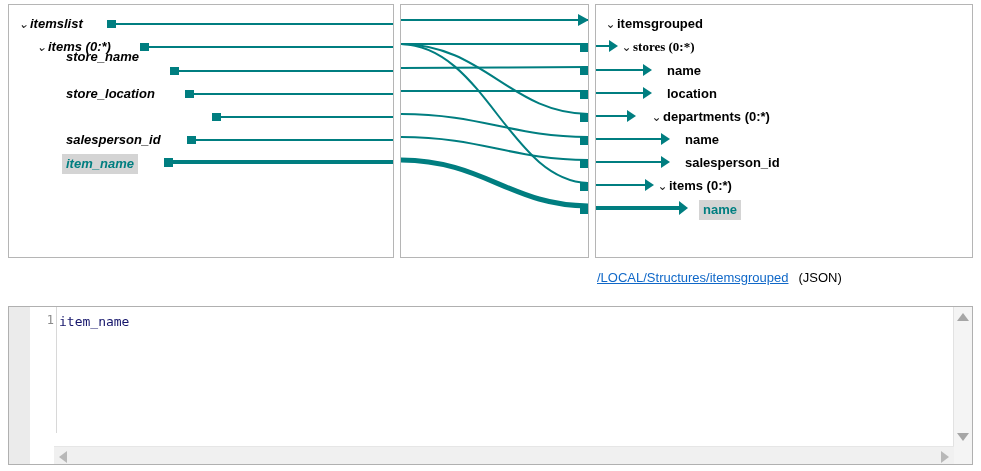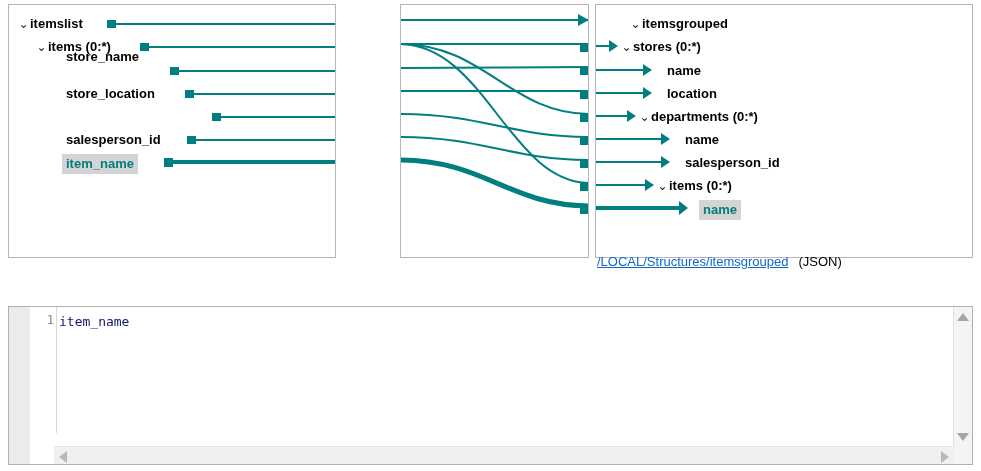--- a/index.html
+++ b/index.html
@@ -15,21 +15,21 @@
   .mapper{
     position:absolute;left:0;top:0;width:981px;height:262px;
   }
   .panel{
     position:absolute;top:4px;bottom:4px;
     background:#ffffff;
     border:1px solid #b5b5b5;
     box-sizing:border-box;
     overflow:hidden;
   }
-  #panel-left{left:8px;width:328px;}
+  #panel-left{left:8px;width:386px;font-style:italic;}
   #panel-mid{left:400px;width:189px;}
   #panel-right{left:595px;width:378px;}
 
   .tree{position:absolute;left:0;top:0;width:100%;height:100%;}
 
   .node{
     position:absolute;
     height:18px;
     line-height:18px;
     white-space:nowrap;
@@ -210,41 +210,41 @@
       <div class="rstub" style="left: 179px; top: 178px;"></div>
       <div class="rstub" style="left: 179px; top: 62px;"></div>
       <div class="rstub" style="left: 179px; top: 86px;"></div>
       <div class="rstub" style="left: 179px; top: 132px;"></div>
       <div class="rstub" style="left: 179px; top: 155px;"></div>
       <div class="rstub" style="left: 179px; top: 201px;"></div>
     </div>
 
   <div class="panel" id="panel-right">
     <div class="tree" id="tgt-tree">
-        <div class="node" style="left: 8px; top: 10px; margin-left: 25px;"><span class="chev">⌄</span><span class="lbl">itemsgrouped</span></div>
+        <div class="node" style="left: 8px; top: 10px;"><span class="chev">⌄</span><span class="lbl">itemsgrouped</span></div>
         <div class="inarrow" style="left: 0px; top: 35px; width: 22px;">
           <div class="ln" style="width: 14px;"></div>
           <div class="hd" style="left: 13px;"></div>
         </div>
-        <div class="node" style="left: 24px; top: 33px;"><span class="chev">⌄</span><span class="lbl">stores (0:*)</span></div>
+        <div class="node" style="left: 24px; top: 33px; font-family: Liberation Serif, serif;"><span class="chev">⌄</span><span class="lbl">stores (0:*)</span></div>
         <div class="inarrow" style="left: 0px; top: 59px; width: 56px;">
           <div class="ln" style="width: 48px;"></div>
           <div class="hd" style="left: 47px;"></div>
         </div>
         <div class="node" style="left: 58px; top: 57px;"><span class="chev"></span><span class="lbl">name</span></div>
         <div class="inarrow" style="left: 0px; top: 82px; width: 56px;">
           <div class="ln" style="width: 48px;"></div>
           <div class="hd" style="left: 47px;"></div>
         </div>
         <div class="node" style="left: 58px; top: 80px;"><span class="chev"></span><span class="lbl">location</span></div>
         <div class="inarrow" style="left: 0px; top: 105px; width: 40px;">
           <div class="ln" style="width: 32px;"></div>
           <div class="hd" style="left: 31px;"></div>
         </div>
-        <div class="node" style="left: 42px; top: 103px;"><span class="chev">⌄</span><span class="lbl">departments (0:*)</span></div>
+        <div class="node" style="left: 54px; top: 103px;"><span class="chev">⌄</span><span class="lbl">departments (0:*)</span></div>
         <div class="inarrow" style="left: 0px; top: 128px; width: 74px;">
           <div class="ln" style="width: 66px;"></div>
           <div class="hd" style="left: 65px;"></div>
         </div>
         <div class="node" style="left: 76px; top: 126px;"><span class="chev"></span><span class="lbl">name</span></div>
         <div class="inarrow" style="left: 0px; top: 151px; width: 74px;">
           <div class="ln" style="width: 66px;"></div>
           <div class="hd" style="left: 65px;"></div>
         </div>
         <div class="node" style="left: 76px; top: 149px;"><span class="chev"></span><span class="lbl">salesperson_id</span></div>
@@ -255,21 +255,21 @@
         <div class="node" style="left: 60px; top: 172px;"><span class="chev">⌄</span><span class="lbl">items (0:*)</span></div>
         <div class="inarrow thick" style="left: 0px; top: 197px; width: 92px;">
           <div class="ln" style="width: 84px;"></div>
           <div class="hd" style="left: 83px;"></div>
         </div>
         <div class="node" style="left: 94px; top: 195px;"><span class="chev"></span><span class="lbl sel">name</span></div>
       </div>
   </div>
 
 
-  <div class="srcpath" style="left:597px;top:254px;">
+  <div class="srcpath" style="left:597px;top:270px;">
     <a>/LOCAL/Structures/itemsgrouped</a><span class="fmt">(JSON)</span>
   </div>
 </div>
 
 <div class="editor">
   <div class="gutter"></div>
   <div class="gutter-white"></div>
   <div class="linenos">1</div>
   <div class="codesep"></div>
   <div class="codearea">item_name</div>

